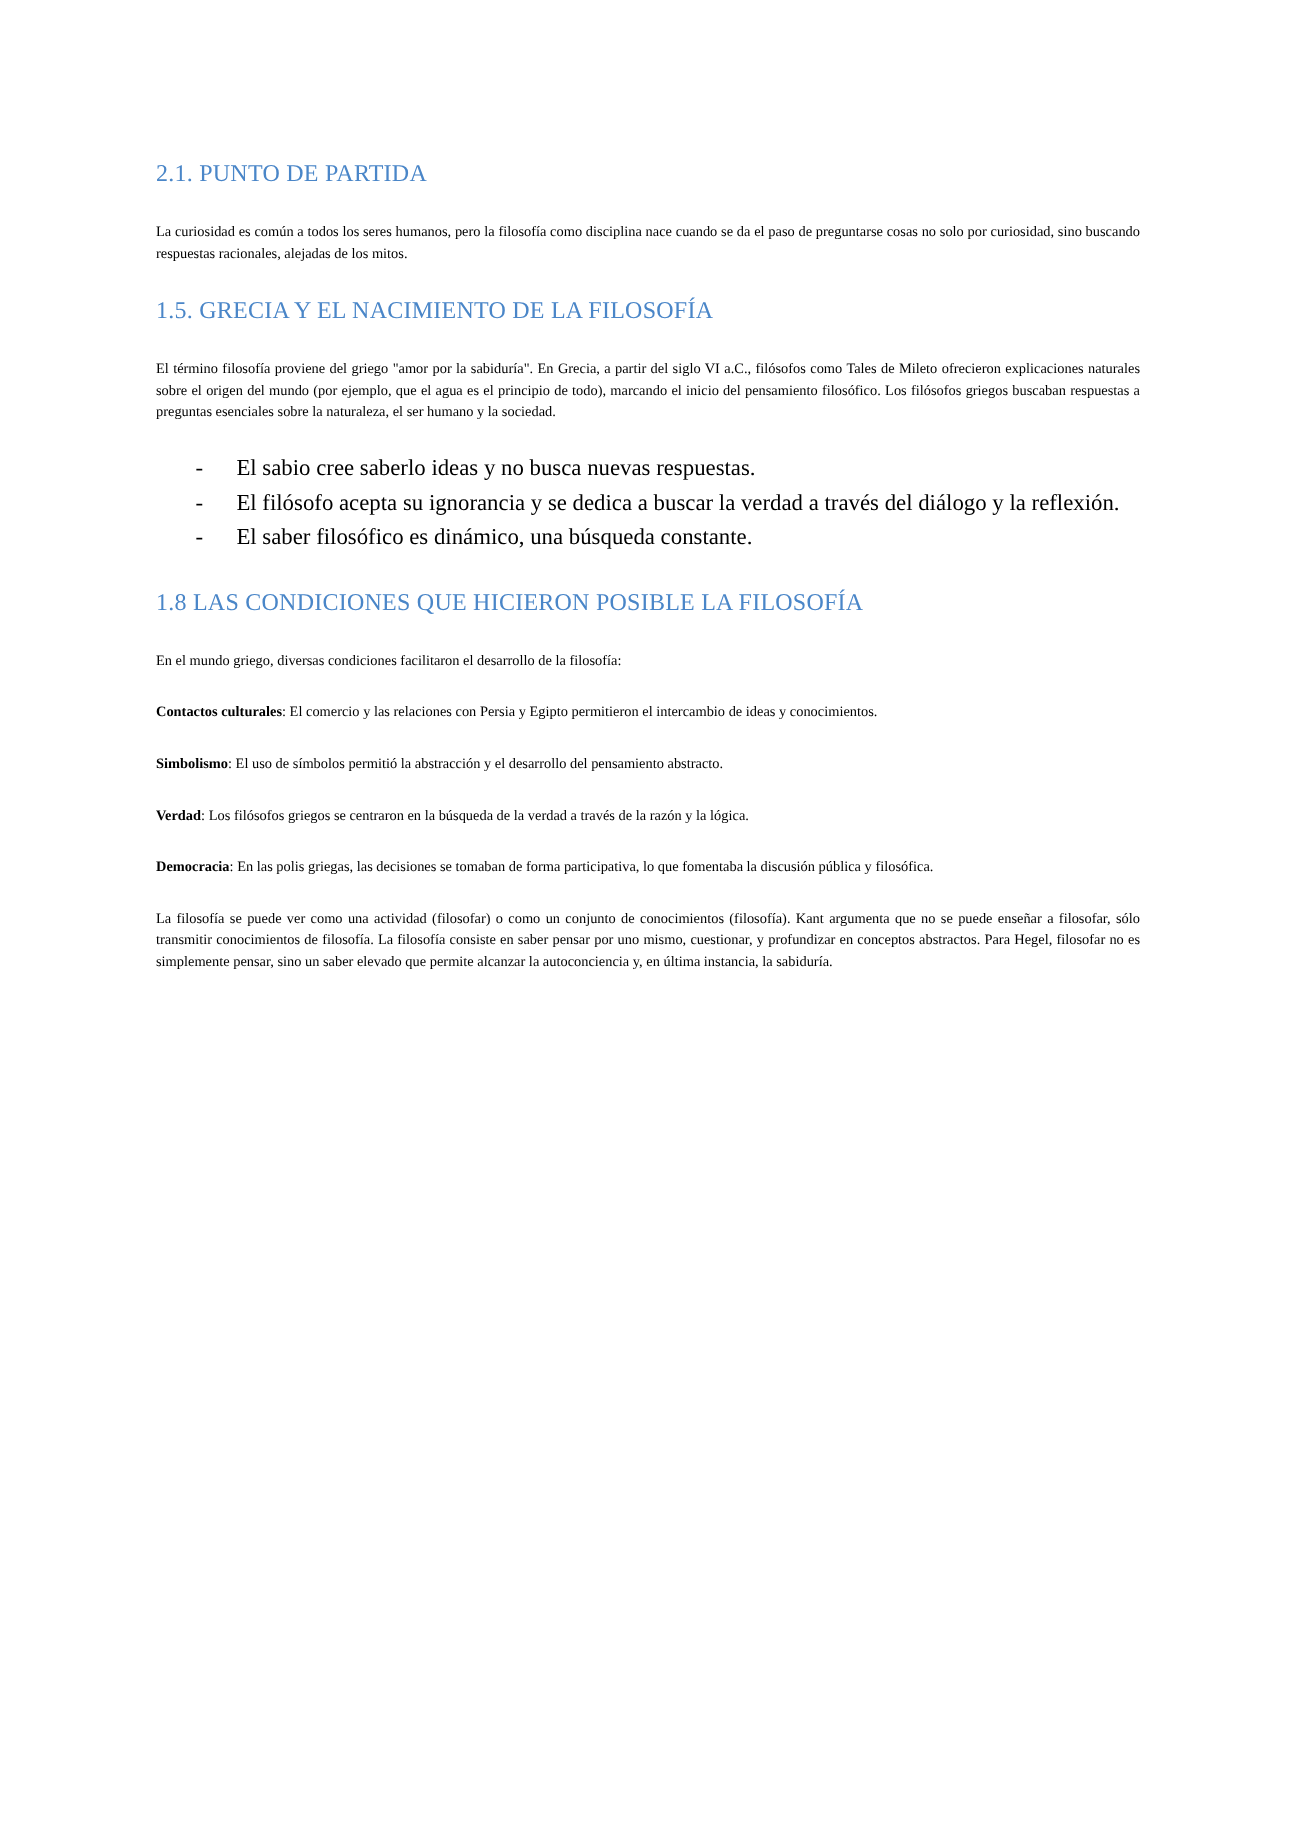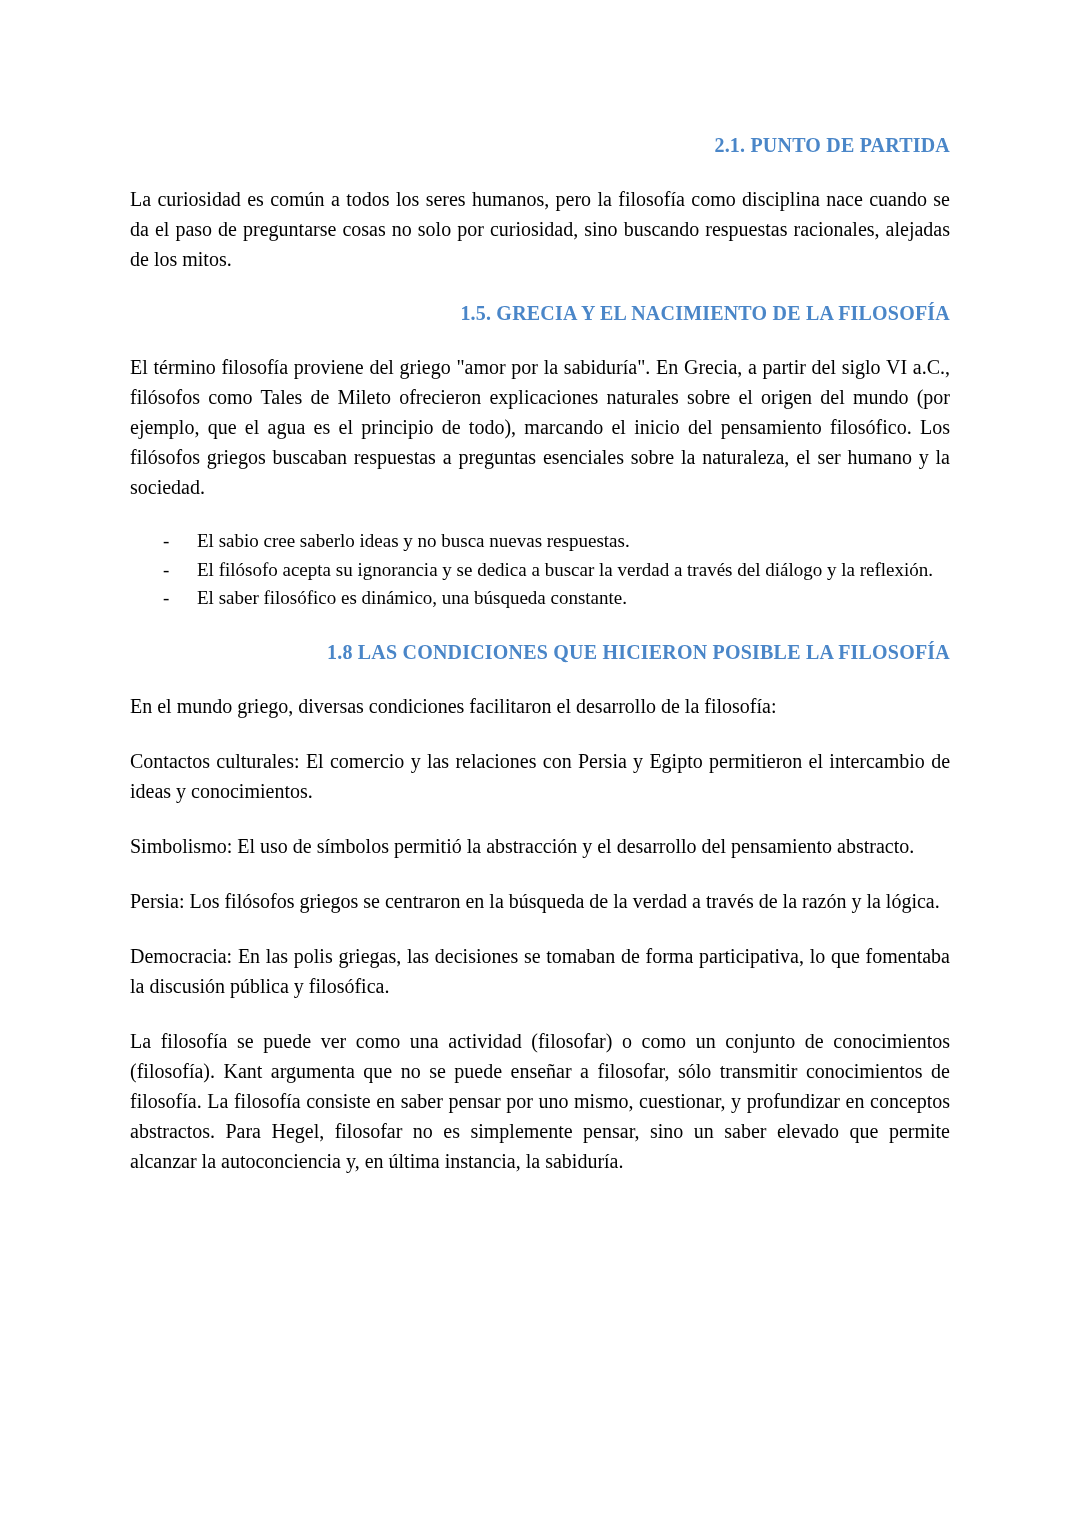--- a/index.html
+++ b/index.html
@@ -13,35 +13,34 @@
     overflow: hidden;
   }
   .page {
     width: 1080px;
     height: 1525px;
     padding: 131px 130px 60px 130px;
     background: #ffffff;
   }
   .section-heading {
     font-size: 20px;
-    font-weight: bold;
+    font-weight: normal;
     color: #4a86c8;
     line-height: 1.4;
     margin: 0 0 25px 0;
     letter-spacing: 0.2px;
-    text-align: right;
   }
   .paragraph {
-    font-size: 20px;
+    font-size: 12px;
     line-height: 1.5;
     text-align: justify;
     margin: 0 0 25px 0;
   }
   .def-term {
-    font-weight: normal;
+    font-weight: bold;
   }
   .list {
     margin: 0 0 25px 0;
   }
   .list-item {
     display: flex;
     font-size: 19px;
     line-height: 1.5;
     padding-left: 33px;
   }
@@ -84,21 +83,21 @@
         <span class="list-text">El saber filosófico es dinámico, una búsqueda constante.</span>
       </div>
     </div>
   </div>
 
   <div class="section">
     <h2 class="section-heading">1.8 LAS CONDICIONES QUE HICIERON POSIBLE LA FILOSOFÍA</h2>
     <p class="paragraph">En el mundo griego, diversas condiciones facilitaron el desarrollo de la filosofía:</p>
     <p class="paragraph"><span class="def-term">Contactos culturales</span><span>: El comercio y las relaciones con Persia y Egipto permitieron el intercambio de ideas y conocimientos.</span></p>
     <p class="paragraph"><span class="def-term">Simbolismo</span><span>: El uso de símbolos permitió la abstracción y el desarrollo del pensamiento abstracto.</span></p>
-    <p class="paragraph"><span class="def-term">Persia</span><span>: Los filósofos griegos se centraron en la búsqueda de la verdad a través de la razón y la lógica.</span></p>
+    <p class="paragraph"><span class="def-term">Verdad</span><span>: Los filósofos griegos se centraron en la búsqueda de la verdad a través de la razón y la lógica.</span></p>
     <p class="paragraph"><span class="def-term">Democracia</span><span>: En las polis griegas, las decisiones se tomaban de forma participativa, lo que fomentaba la discusión pública y filosófica.</span></p>
   </div>
 
   <div class="section">
     <p class="paragraph">La filosofía se puede ver como una actividad (filosofar) o como un conjunto de conocimientos (filosofía). Kant argumenta que no se puede enseñar a filosofar, sólo transmitir conocimientos de filosofía. La filosofía consiste en saber pensar por uno mismo, cuestionar, y profundizar en conceptos abstractos. Para Hegel, filosofar no es simplemente pensar, sino un saber elevado que permite alcanzar la autoconciencia y, en última instancia, la sabiduría.</p>
   </div>
 
 </div>
 
 </body></html>

